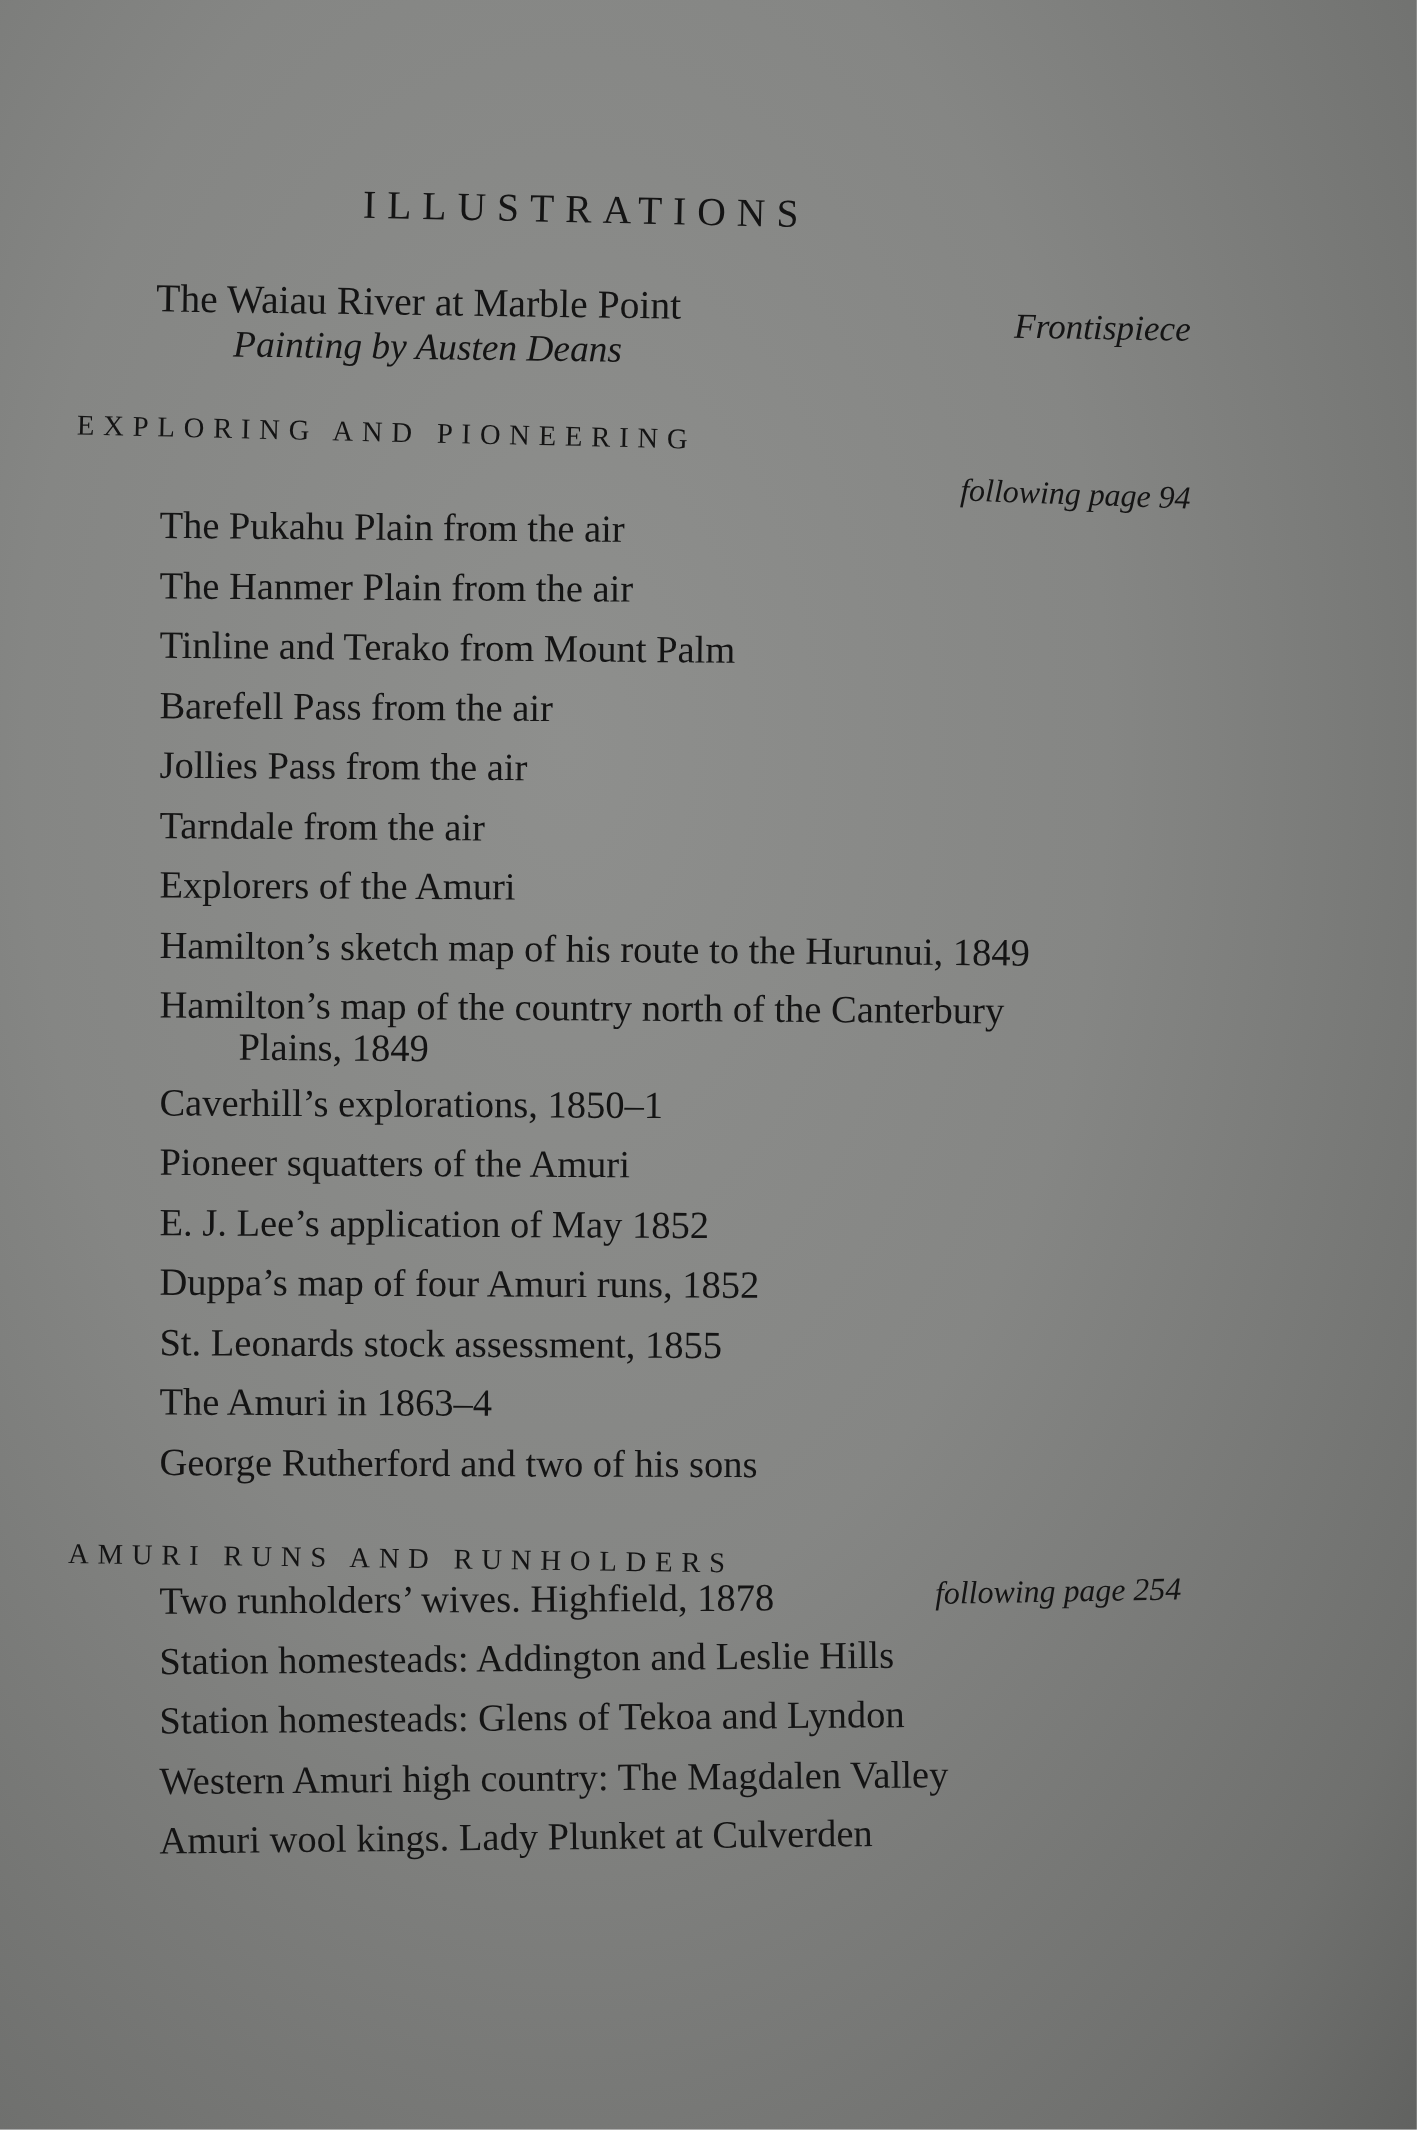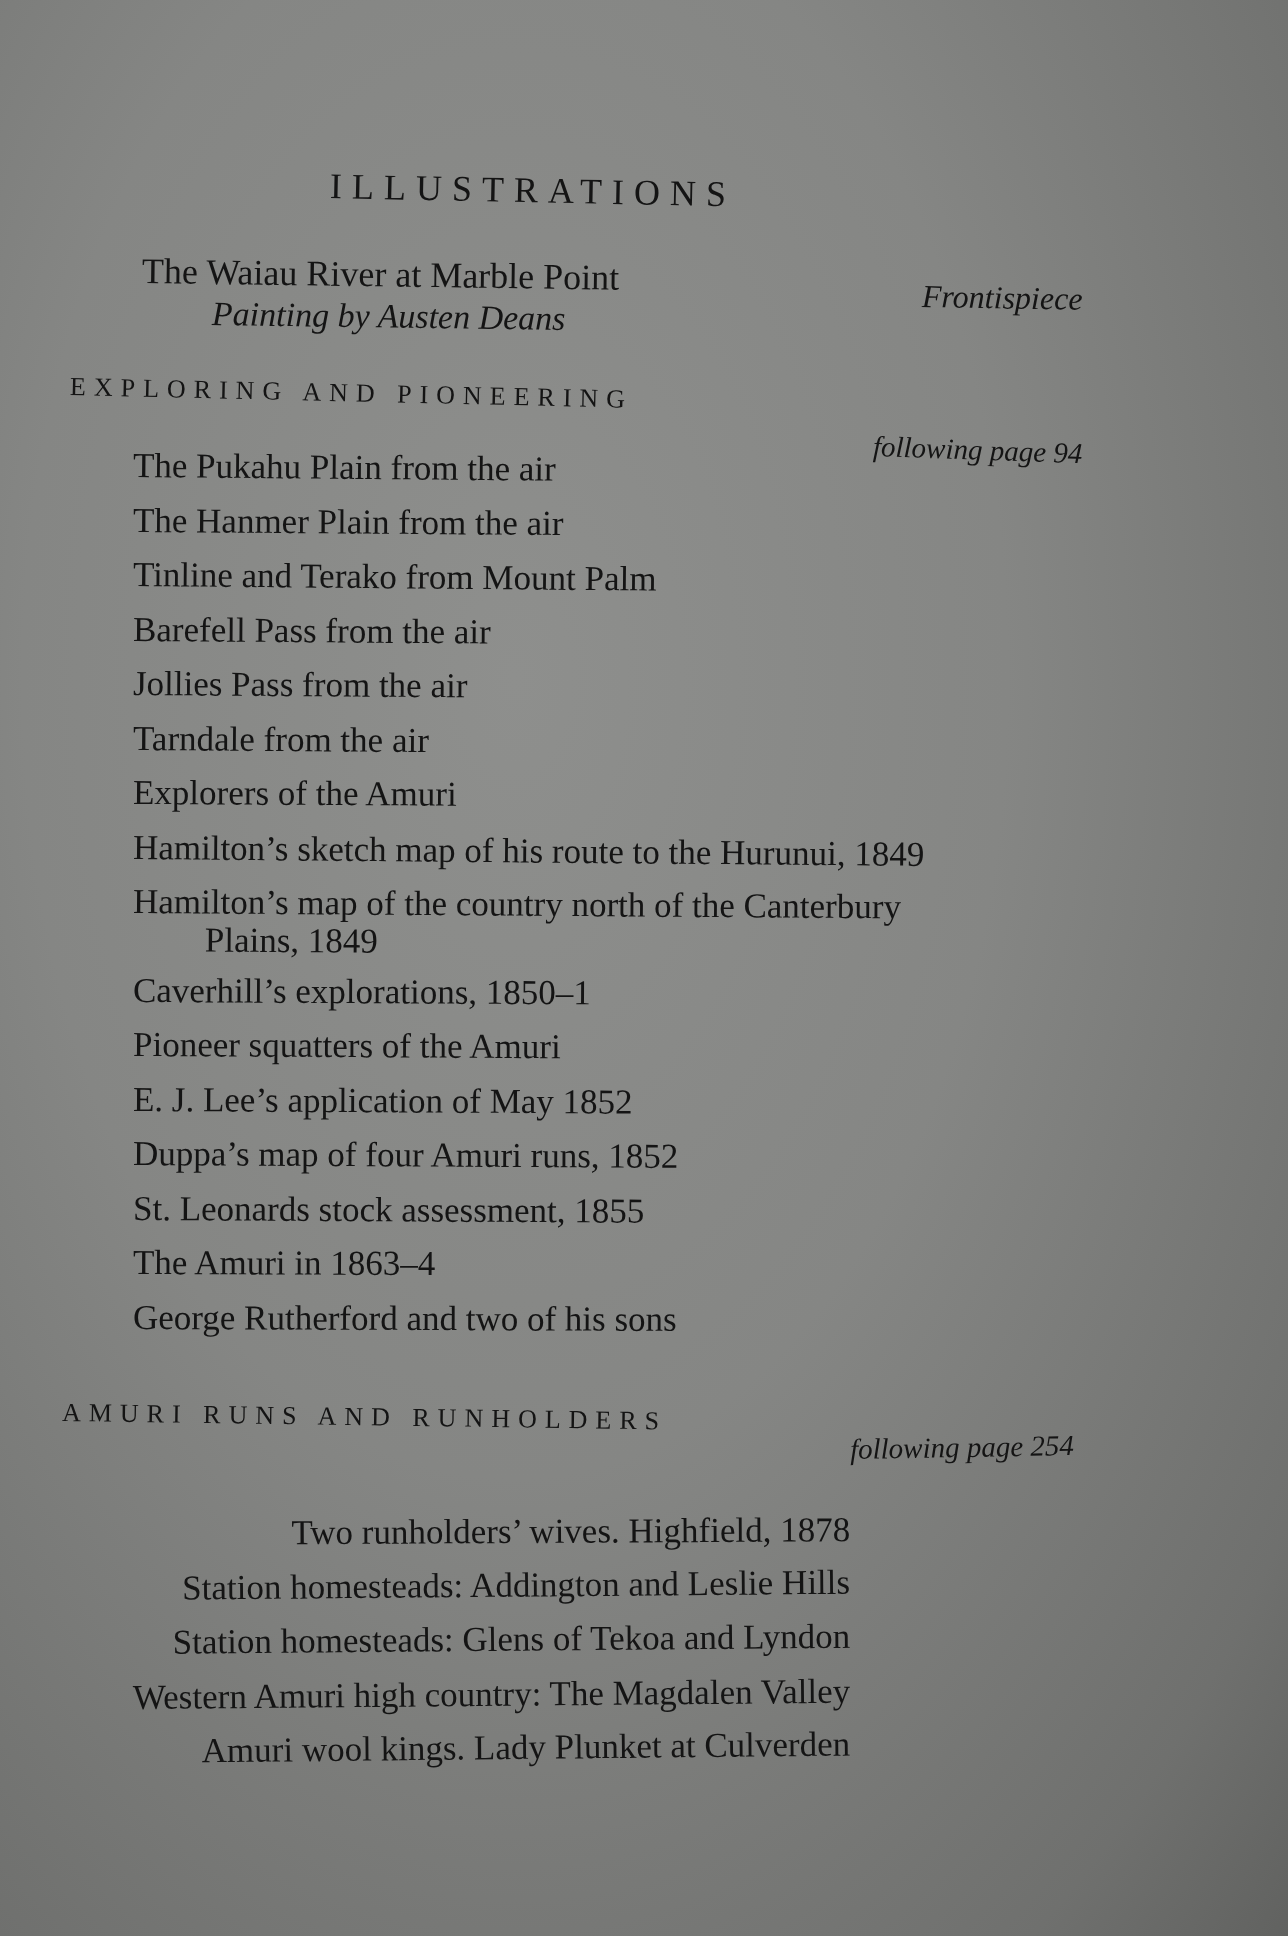--- a/index.html
+++ b/index.html
@@ -79,31 +79,31 @@
       position: absolute;
       font-size: 29px;
       font-style: italic;
       transform-origin: left center;
     }
     .following.f1 { left: 873px; top: 430px; transform: rotate(2deg); }
     .following.f2 { left: 850px; top: 1433px; transform: rotate(-1deg); }
     .entries {
       position: absolute;
       list-style: none;
-      margin: 1px;
+      margin: 13px;
       padding: 0;
     }
     .entries li {
       font-size: 35px;
       line-height: 54.5px;
       white-space: nowrap;
       transform-origin: left center;
     }
     .entries.e1 { left: 132px; top: 438px; }
-    .entries.e2 { left: 132px; top: 1506px; text-align: right; }
+    .entries.e2 { left: 132px; top: 1416px; }
     .entries li .cont {
       display: block;
       padding-left: 72px;
       line-height: 40px;
       margin-top: -10px;
       margin-bottom: 4px;
     }
   </style>
 </head>
 <body>

